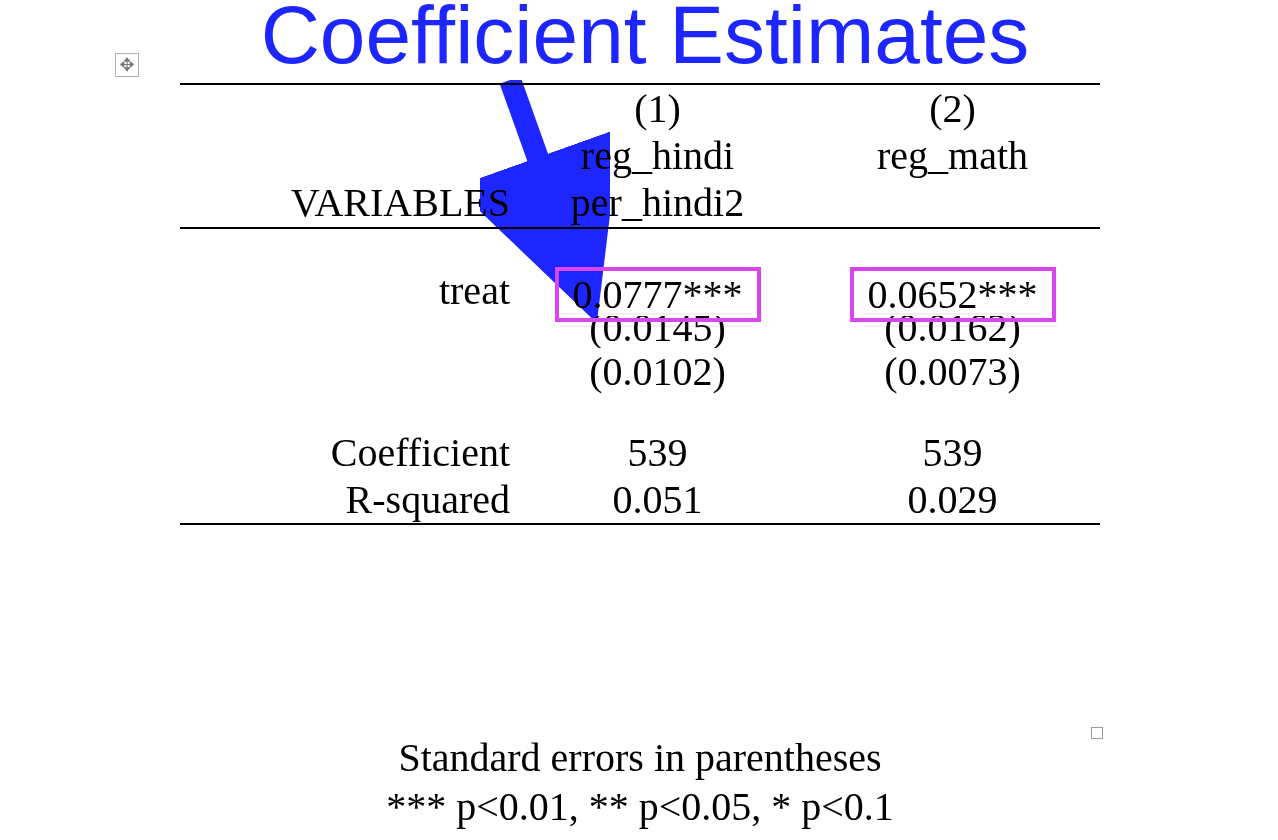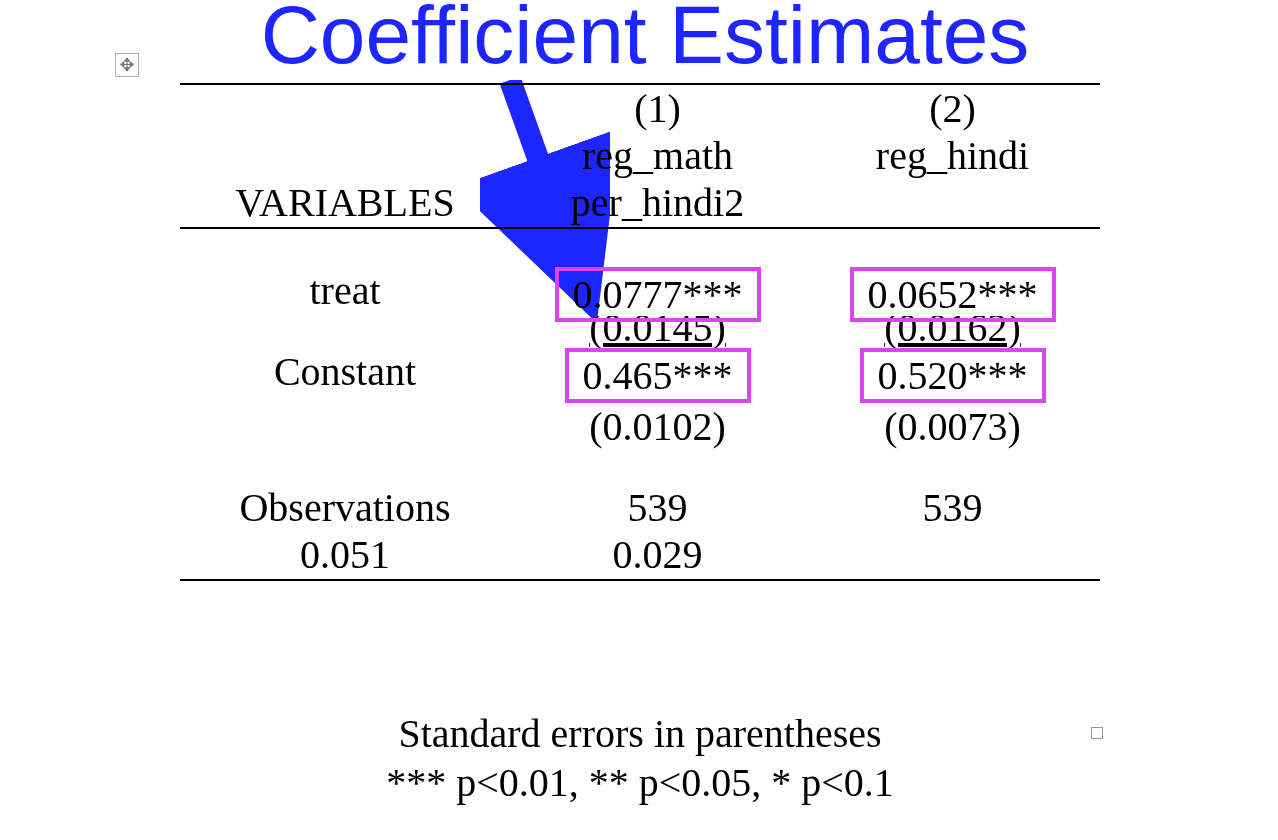--- a/index.html
+++ b/index.html
@@ -10,29 +10,29 @@
     font-weight:400;color:#1d26ff;letter-spacing:0px;}
   .move-handle{position:absolute;left:115px;top:53px;width:22px;height:22px;
     border:1px solid #b0b0b0;display:flex;align-items:center;justify-content:center;
     font-size:18px;color:#777;line-height:1;}
   .sq-handle{position:absolute;right:175px;top:727px;width:10px;height:10px;
     border:1px solid #999;}
   .tbl{position:absolute;left:180px;top:83px;width:920px;}
   .hr{height:0;border-top:2px solid #000;}
   .row{display:grid;grid-template-columns:330px 295px 295px;font-size:40px;}
   .row>div{line-height:1.18;}
-  .l{text-align:center;}
+  .l{text-align:right;}
   .c{text-align:center;}
   .hdr .row>div{padding:0;}
   .gap{height:38px;}
   .gap2{height:34px;}
   .box{display:inline-block;border:4px solid #d946ef;padding:0 14px;position:relative;z-index:2;background:transparent;}
   .se-clip{overflow:hidden;height:32px;margin-top:-6px;position:relative;z-index:1;}
-  .se-clip .inner{position:relative;top:-12px;font-size:40px;text-decoration:underline;}
-  .notes{position:absolute;left:180px;top:710px;width:920px;text-align:center;font-size:40px;line-height:1.22;}
+  .se-clip .inner{position:relative;top:-12px;font-size:40px;}
+  .notes{position:absolute;left:180px;top:734px;width:920px;text-align:center;font-size:40px;line-height:1.22;}
   .arrow{position:absolute;left:480px;top:80px;width:130px;height:240px;pointer-events:none;}
 </style>
 </head>
 <body>
 
 <div class="stage">
 
   <div class="title">Coefficient Estimates</div>
 
   <div class="move-handle">✥</div>
@@ -50,22 +50,22 @@
     <div class="hr"></div>
 
     <div class="hdr">
       <div class="row">
         <div class="l"></div>
         <div class="c">(1)</div>
         <div class="c">(2)</div>
       </div>
       <div class="row">
         <div class="l"></div>
+        <div class="c">reg_hindi</div>
         <div class="c">reg_math</div>
-        <div class="c">reg_hindi</div>
       </div>
       <div class="row">
         <div class="l">VARIABLES</div>
         <div class="c">per_hindi2</div>
       </div>
     </div>
 
     <div class="hr"></div>
     <div class="gap"></div>
 
@@ -74,38 +74,34 @@
       <div class="c"><span class="box">0.0777***</span></div>
       <div class="c"><span class="box">0.0652***</span></div>
     </div>
     <div class="row">
       <div class="l"></div>
       <div class="c se-clip"><span class="inner">(0.0145)</span></div>
       <div class="c se-clip"><span class="inner">(0.0162)</span></div>
     </div>
 
     <div class="row">
-      <div class="l">Constant</div>
-      <div class="c"><span class="box">0.465***</span></div>
-      <div class="c"><span class="box">0.520***</span></div>
-    </div>
-    <div class="row">
       <div class="l"></div>
       <div class="c">(0.0102)</div>
       <div class="c">(0.0073)</div>
     </div>
 
     <div class="gap2"></div>
 
     <div class="row">
-      <div class="l">Observations</div>
+      <div class="l">Coefficient</div>
       <div class="c">539</div>
       <div class="c">539</div>
     </div>
     <div class="row">
+      <div class="l">R-squared</div>
       <div class="c">0.051</div>
       <div class="c">0.029</div>
     </div>
 
     <div class="hr"></div>
   </div>
 
   <div class="sq-handle"></div>
 
   <div class="notes">

